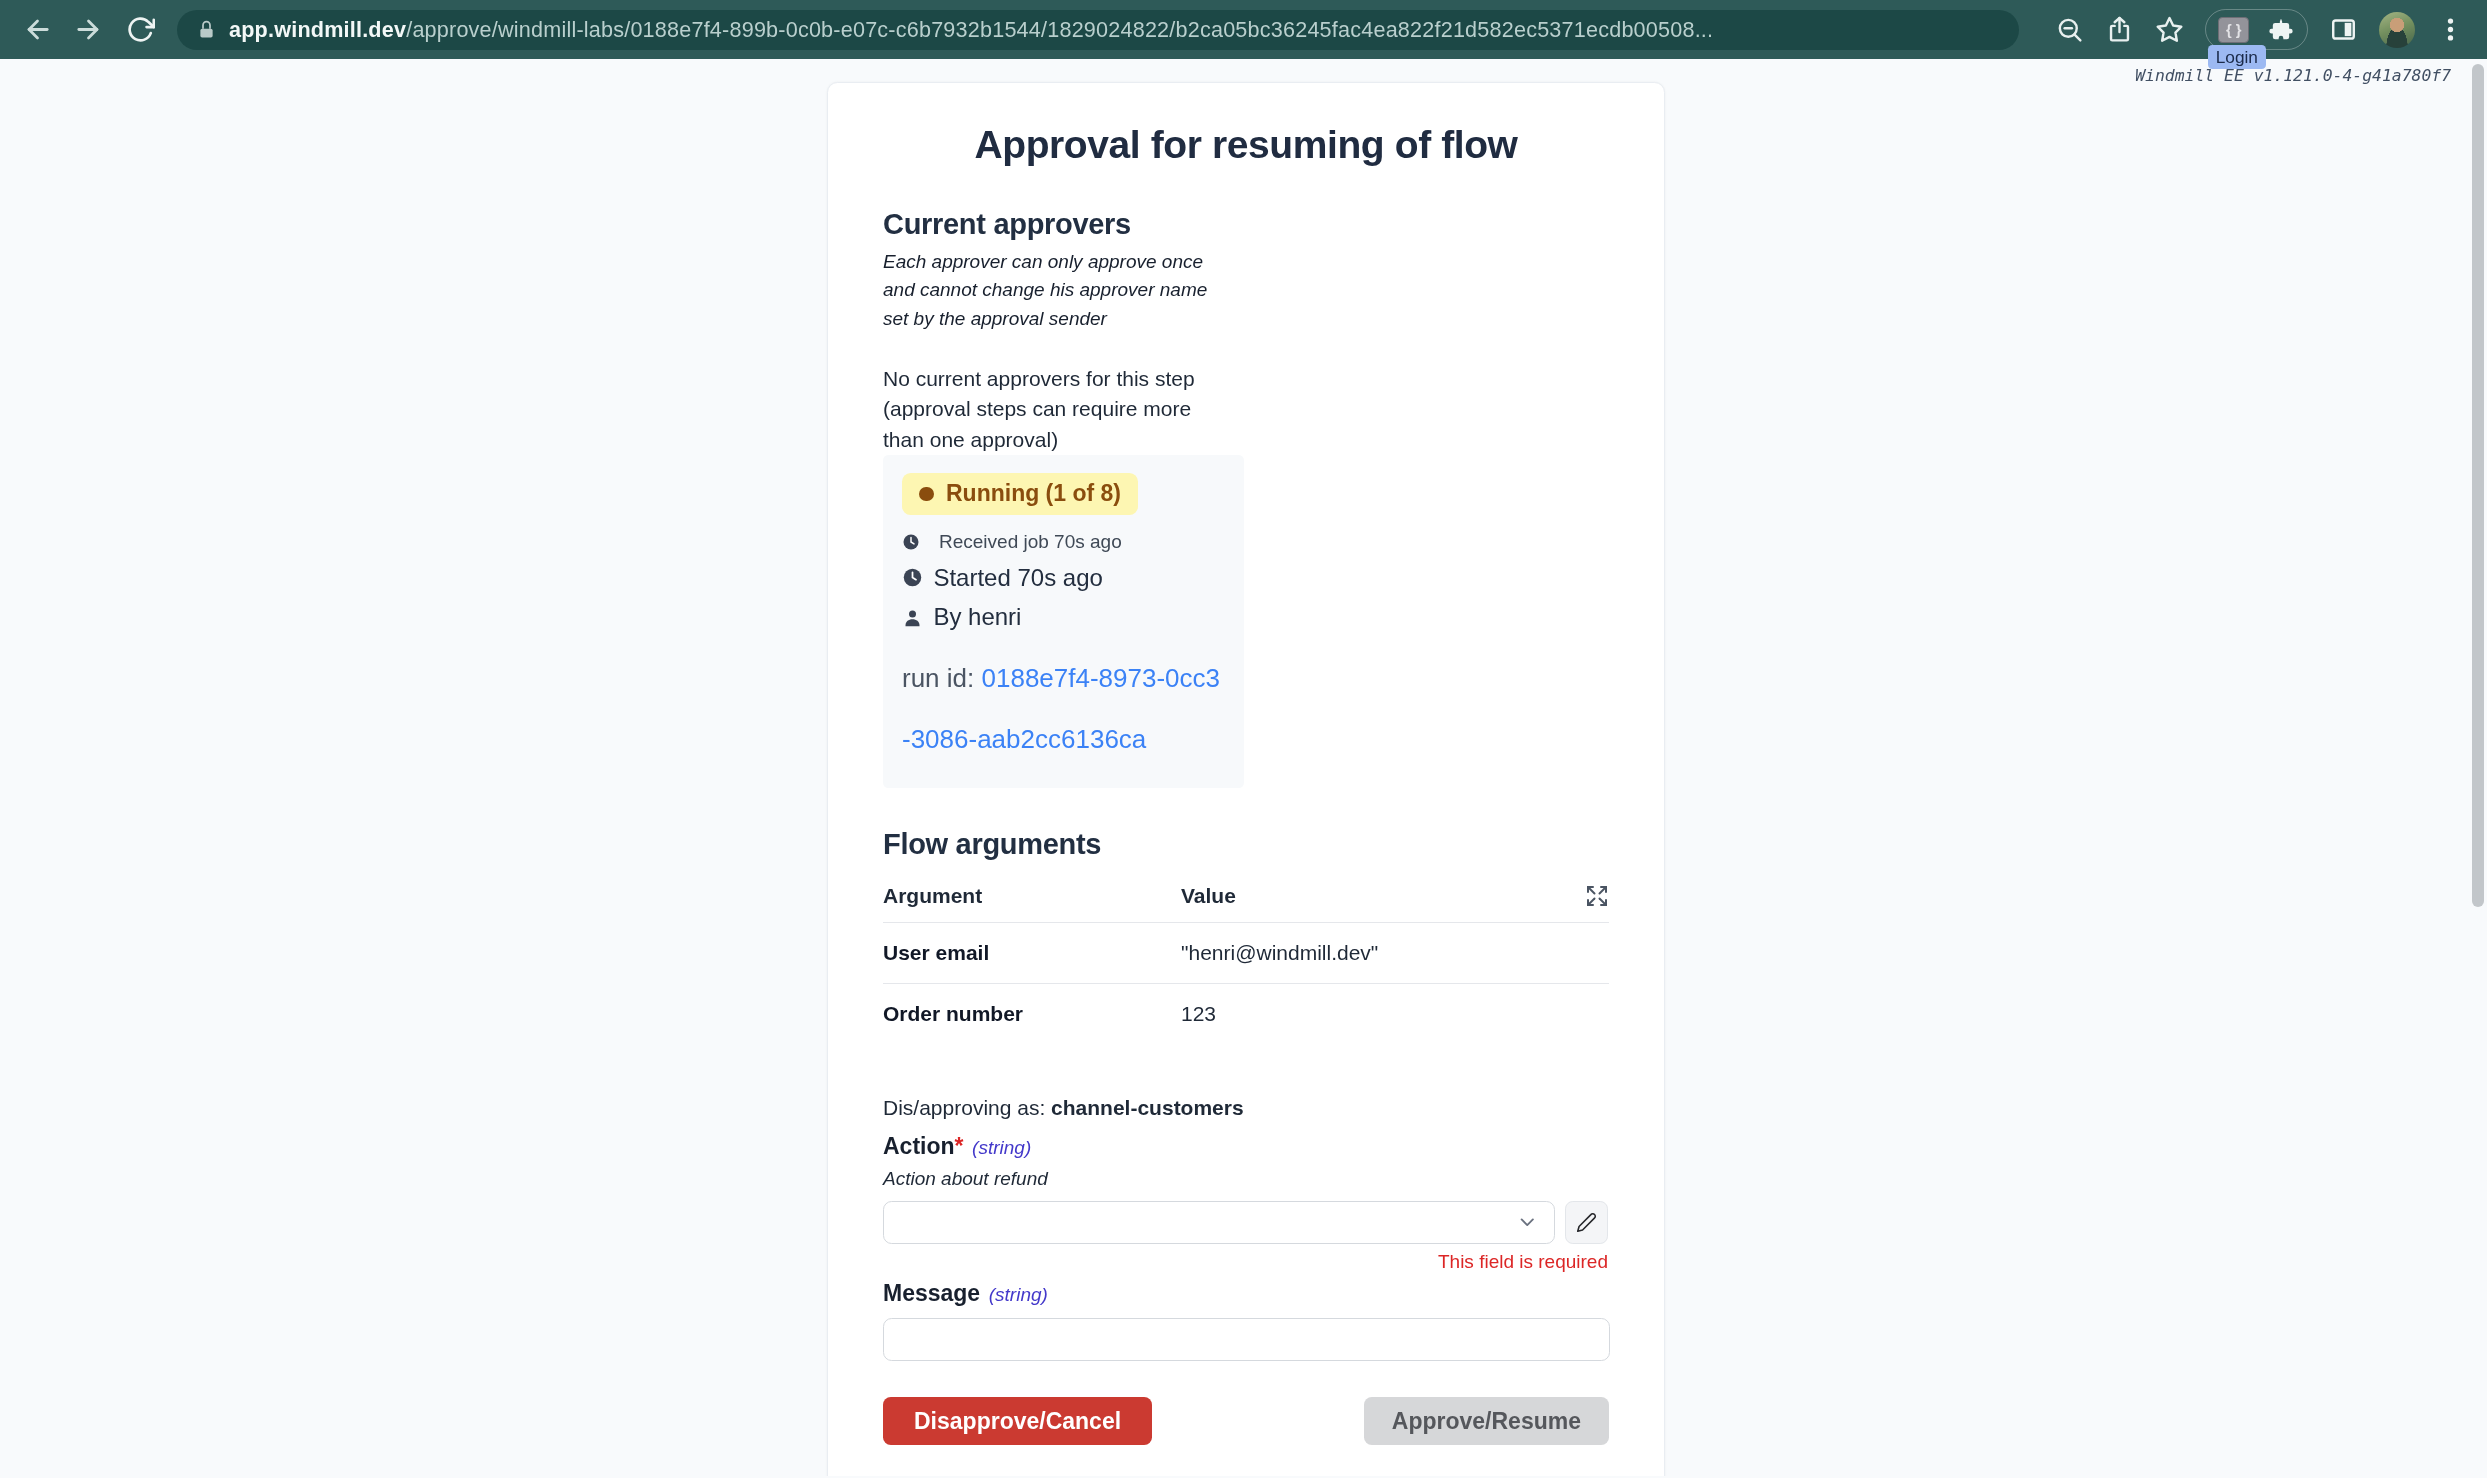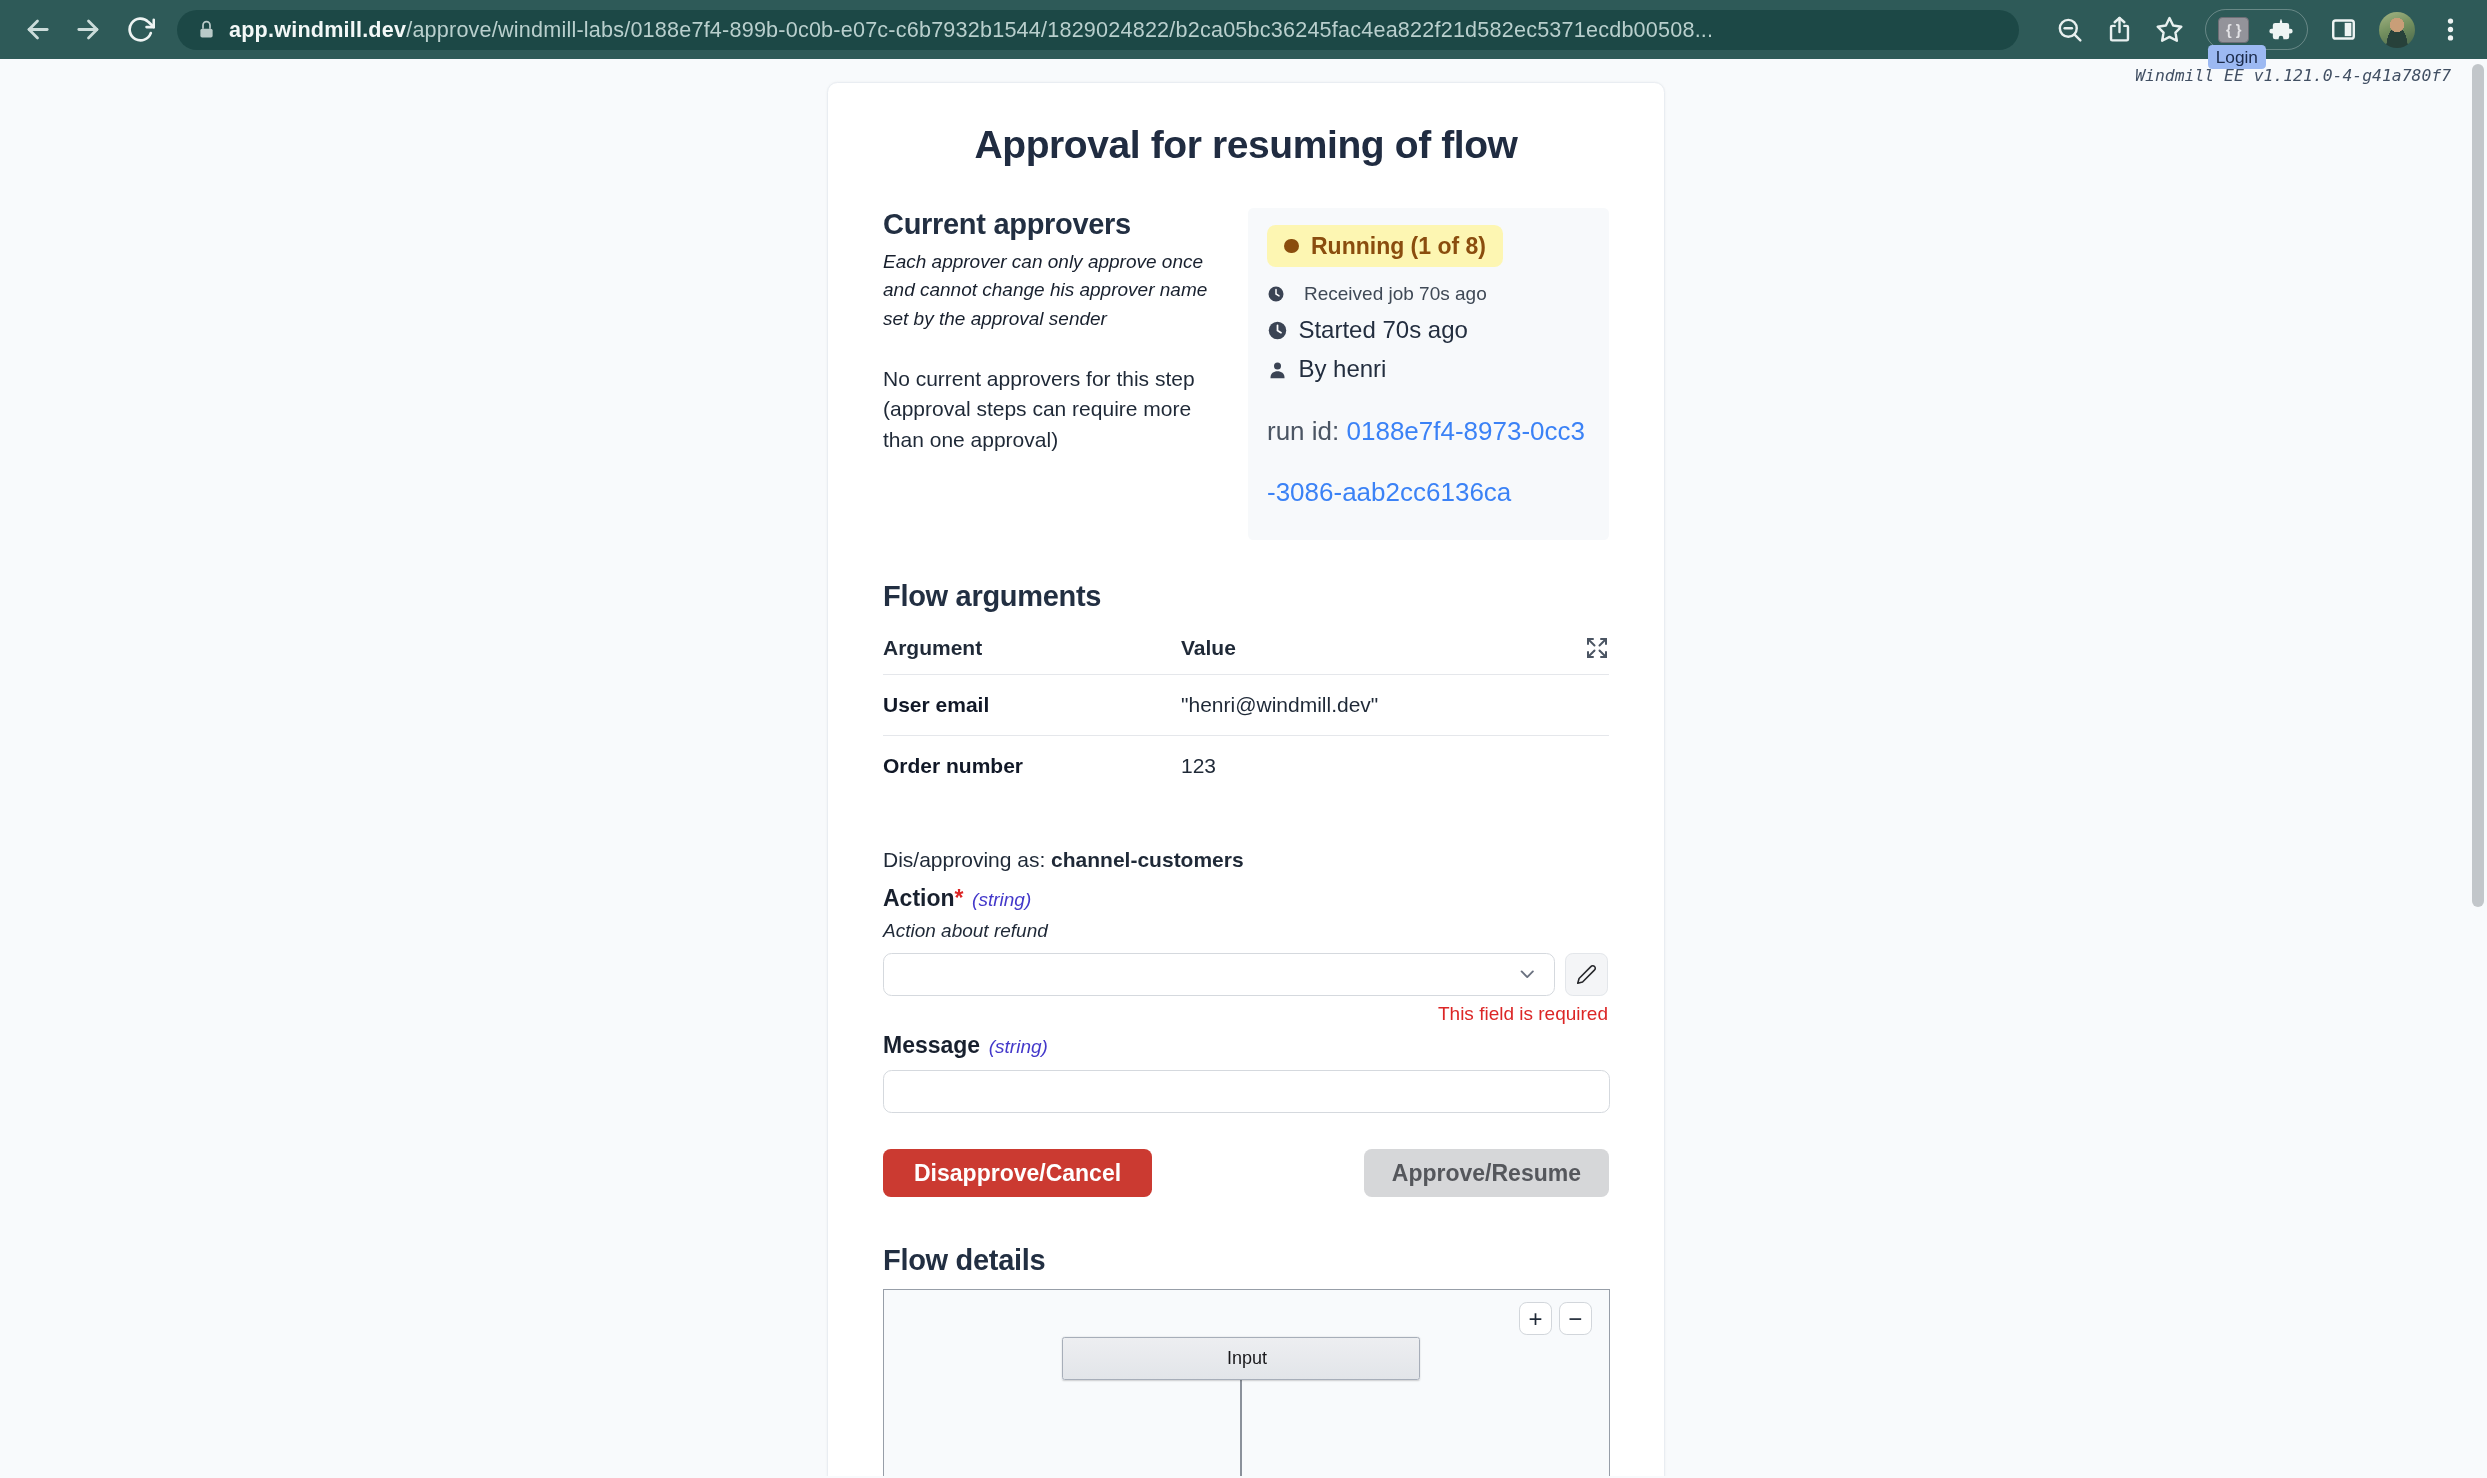--- a/index.html
+++ b/index.html
@@ -37,21 +37,21 @@
   .version { position:absolute; top:7px; right:36px; font-family:"DejaVu Sans Mono", monospace;
              font-style:italic; font-size:16.4px; color:#414f63; }
   .scroll-thumb { position:absolute; top:5.2px; right:2.6px; width:12px; height:843px;
                   background:#c2c6ca; border-radius:6px; cursor:pointer; }
 
   .card { position:absolute; left:827px; top:22.5px; width:838px; height:1468px; background:#fff;
           border:0.9px solid #e9edf2; border-radius:10.4px; box-shadow:0 0.9px 2.6px rgba(16,24,40,.05);
           padding:40px 55px 0; }
   .page-title { text-align:center; font-size:39px; font-weight:800; letter-spacing:-0.4px; color:#202c41; }
 
-  .approvers-row { display:flex; justify-content:space-between; margin-top:41px; }
+  .approvers-row { display:flex; justify-content:space-between; margin-top:41px;flex-direction:column; }
   .sec-h { font-size:29px; font-weight:800; color:#222f42; letter-spacing:-0.3px; }
   .approvers-left { width:345px; }
   .approver-note { font-style:italic; font-size:19px; color:#18202e; line-height:1.5; margin-top:7px; }
   .approver-empty { font-size:21px; color:#1f2937; line-height:1.45; margin-top:31px; }
 
   .status-box { width:361px; background:#f7f9fb; border-radius:5.2px; padding:17.3px 19px; align-self:flex-start; }
   .run-badge { display:inline-flex; align-items:center; gap:12px; background:#fdf6b2; border-radius:8.6px;
                padding:7.8px 17.3px; font-size:23px; font-weight:600; color:#8a4d0e; }
   .run-dot { width:14.7px; height:14.7px; border-radius:50%; background:#8a4d0e; }
   .meta-sm { display:flex; align-items:center; gap:19px; margin-top:15.5px; font-size:19px; color:#3f4956; }

